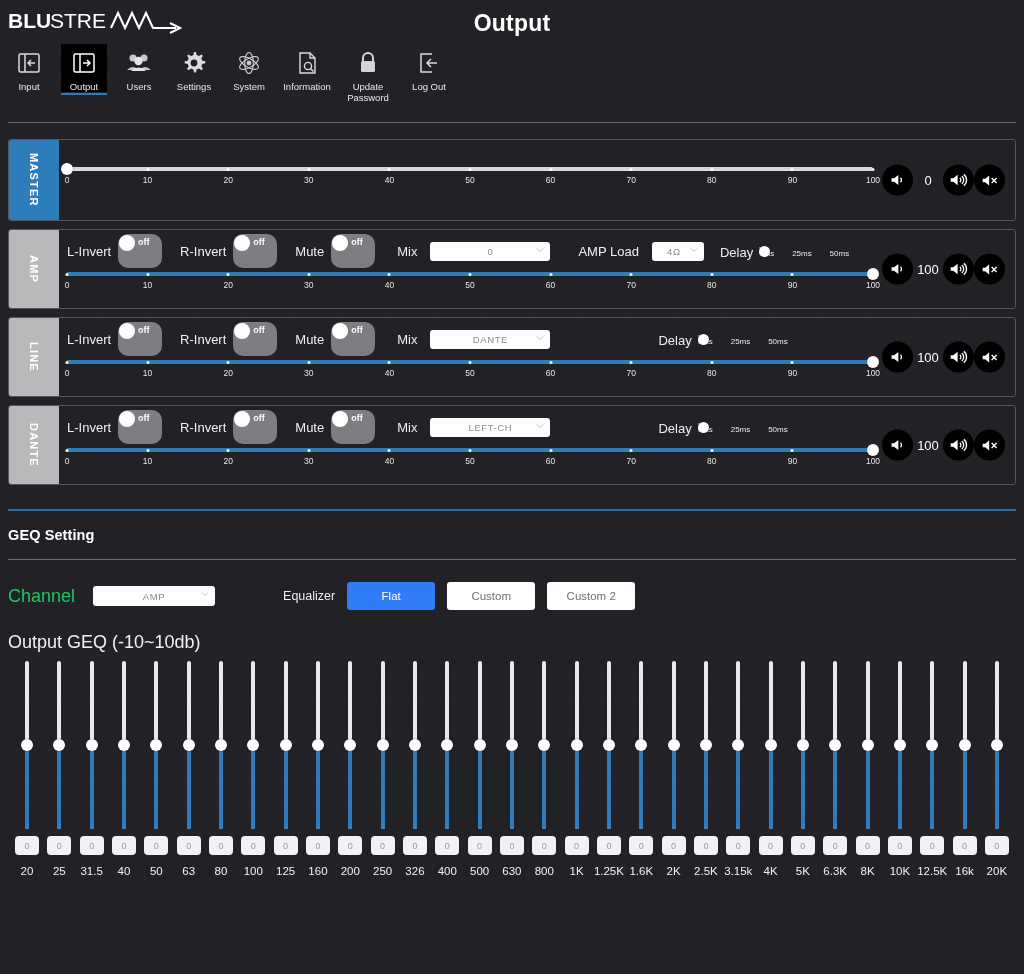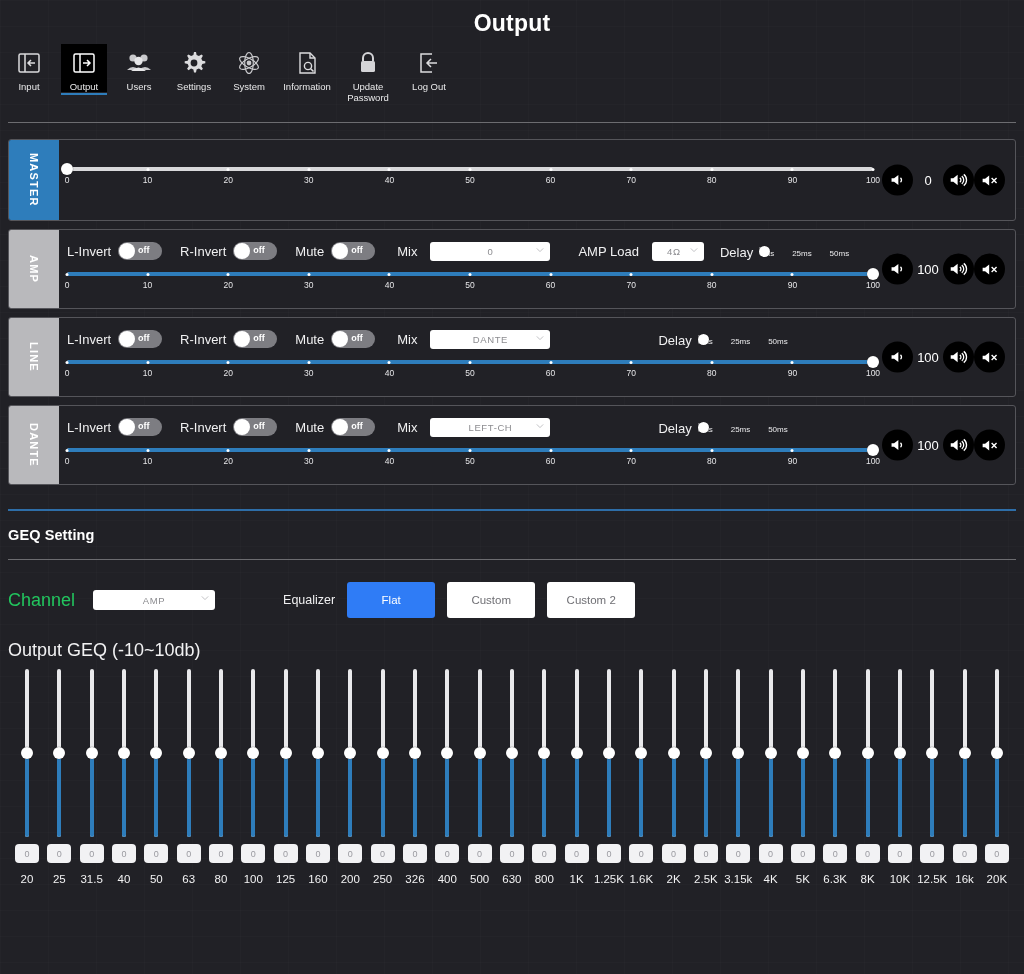--- a/index.html
+++ b/index.html
@@ -80,21 +80,21 @@
   .master .orow-body { height: 80px; }
   .amp .orow-body, .line .orow-body, .dante .orow-body { height: 78px; }
 
   .ctrl-line {
     display: flex; align-items: center; height: 42px; padding-left: 8px;
   }
   .ctrl-label { font-size: 13px; color: #f0f0f1; margin-right: 7px; }
 
   
   .toggle {
-    width: 44px; height: 18px; border-radius: 10px; background: #7d7d82;
+    width: 44px; height: 34px; border-radius: 10px; background: #7d7d82;
     position: relative; cursor: pointer; display: inline-block;
   }
   .toggle .knob {
     position: absolute; left: 1px; top: 1px; width: 16px; height: 16px;
     border-radius: 50%; background: #fff;
   }
   .toggle .tt {
     position: absolute; left: 20px; top: 3px; font-size: 9px;
     font-weight: 700; color: #fff;
   }
@@ -175,21 +175,21 @@
   }
 
   
   .geq-ctrl { display: flex; align-items: center; margin-top: 22px; }
   .geq-lbl { font-size: 18px; color: #22c55e; }
   .sel-chan {
     width: 122px; height: 20px; margin-left: 18px;
   }
   .eq-lbl { font-size: 12.5px; color: #f0f0f1; margin-left: 68px; }
   .eq-btn {
-    width: 88px; height: 36px; margin-left: 12px; border-radius: 3px;
+    width: 88px; height: 28px; margin-left: 12px; border-radius: 3px;
     background: #fff; color: #6f6f74; font-size: 11.5px;
     display: flex; align-items: center; justify-content: center;
     cursor: pointer;
   }
   .eq-btn.on { background: #2f7cf6; color: #fff; }
   .geq-sub { font-size: 18px; color: #f2f2f3; margin-top: 22px; }
 
   .faders {
     display: flex; justify-content: space-between;
     margin-top: 8px; padding: 0 4px;
@@ -217,20 +217,28 @@
   .reset-wrap { display: flex; justify-content: center; margin-top: 14px; }
   .reset-btn {
     background: #2f7cf6; color: #fff; font-size: 12.5px; border-radius: 3px;
     padding: 3px 16px; cursor: pointer;
   }
 </style>
 </head>
 <body>
 
 <div class="topbar">
+  <div class="logo">
+    <svg width="200" height="28" viewBox="0 0 200 28">
+      <text x="0" y="20" font-family="Liberation Sans, sans-serif" font-size="21" font-weight="bold" fill="#ffffff">BLU</text>
+      <text x="42" y="20" font-family="Liberation Sans, sans-serif" font-size="21" font-weight="400" fill="#ffffff">STRE</text>
+      <path d="M103 20 L110 5 L117 20 L124 5 L131 20 L138 5 L145 20 L168 20" stroke="#ffffff" stroke-width="2.1" fill="none"></path>
+      <path d="M162 15 L172 20 L162 25" stroke="#ffffff" stroke-width="2.1" fill="none"></path>
+    </svg>
+  </div>
   <div class="page-title">Output</div>
 </div>
 
 <div class="nav">
 
   <div class="nav-item">
     <div class="nav-icon">
       <svg width="26" height="26" viewBox="0 0 26 26">
           <rect x="3" y="4" width="20" height="18" rx="1.5" stroke="#dcdcde" stroke-width="1.5" fill="none"></rect>
           <line x1="9" y1="4" x2="9" y2="22" stroke="#dcdcde" stroke-width="1.5"></line>

